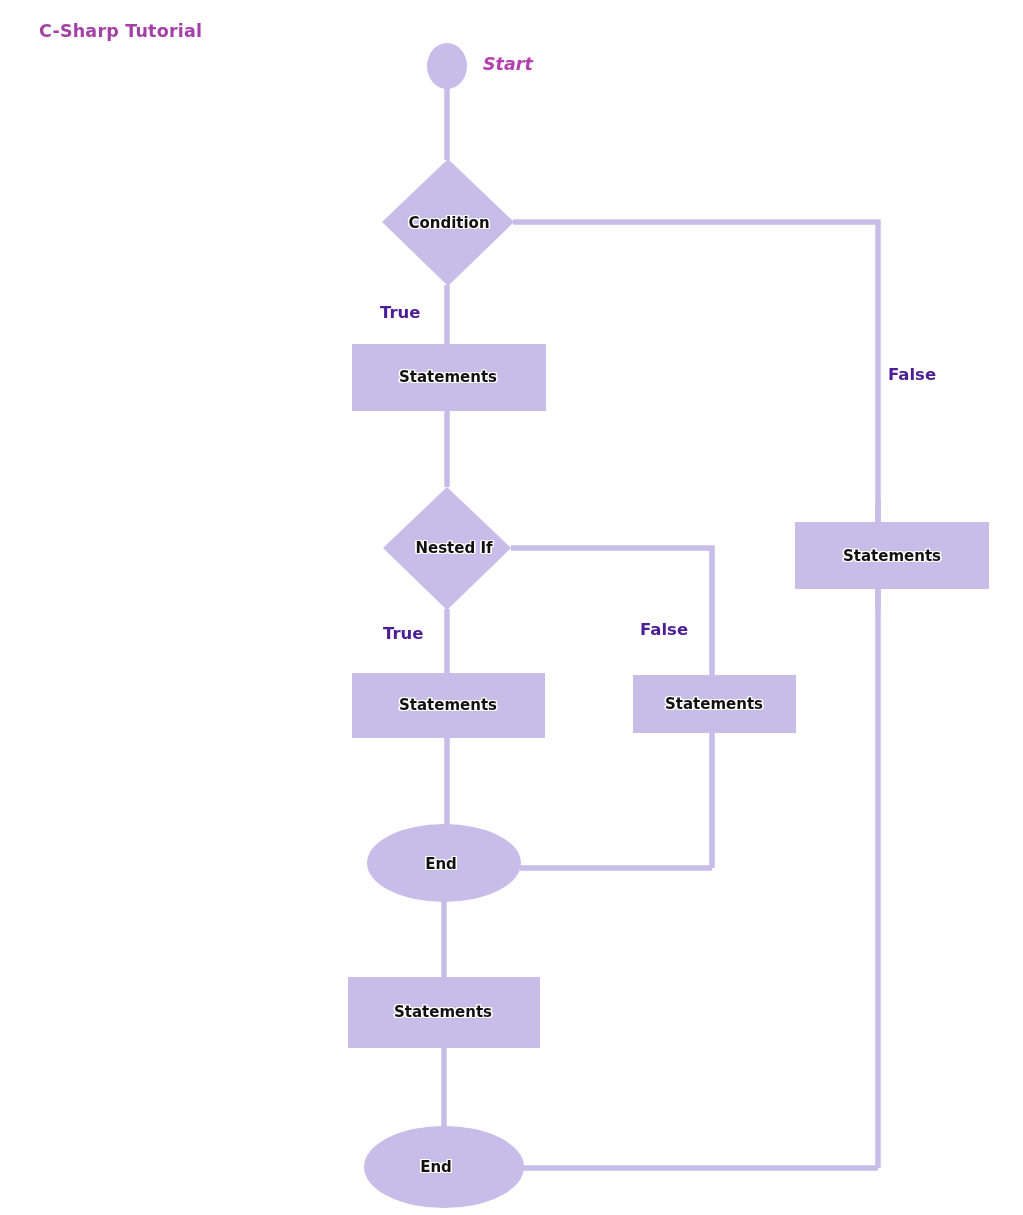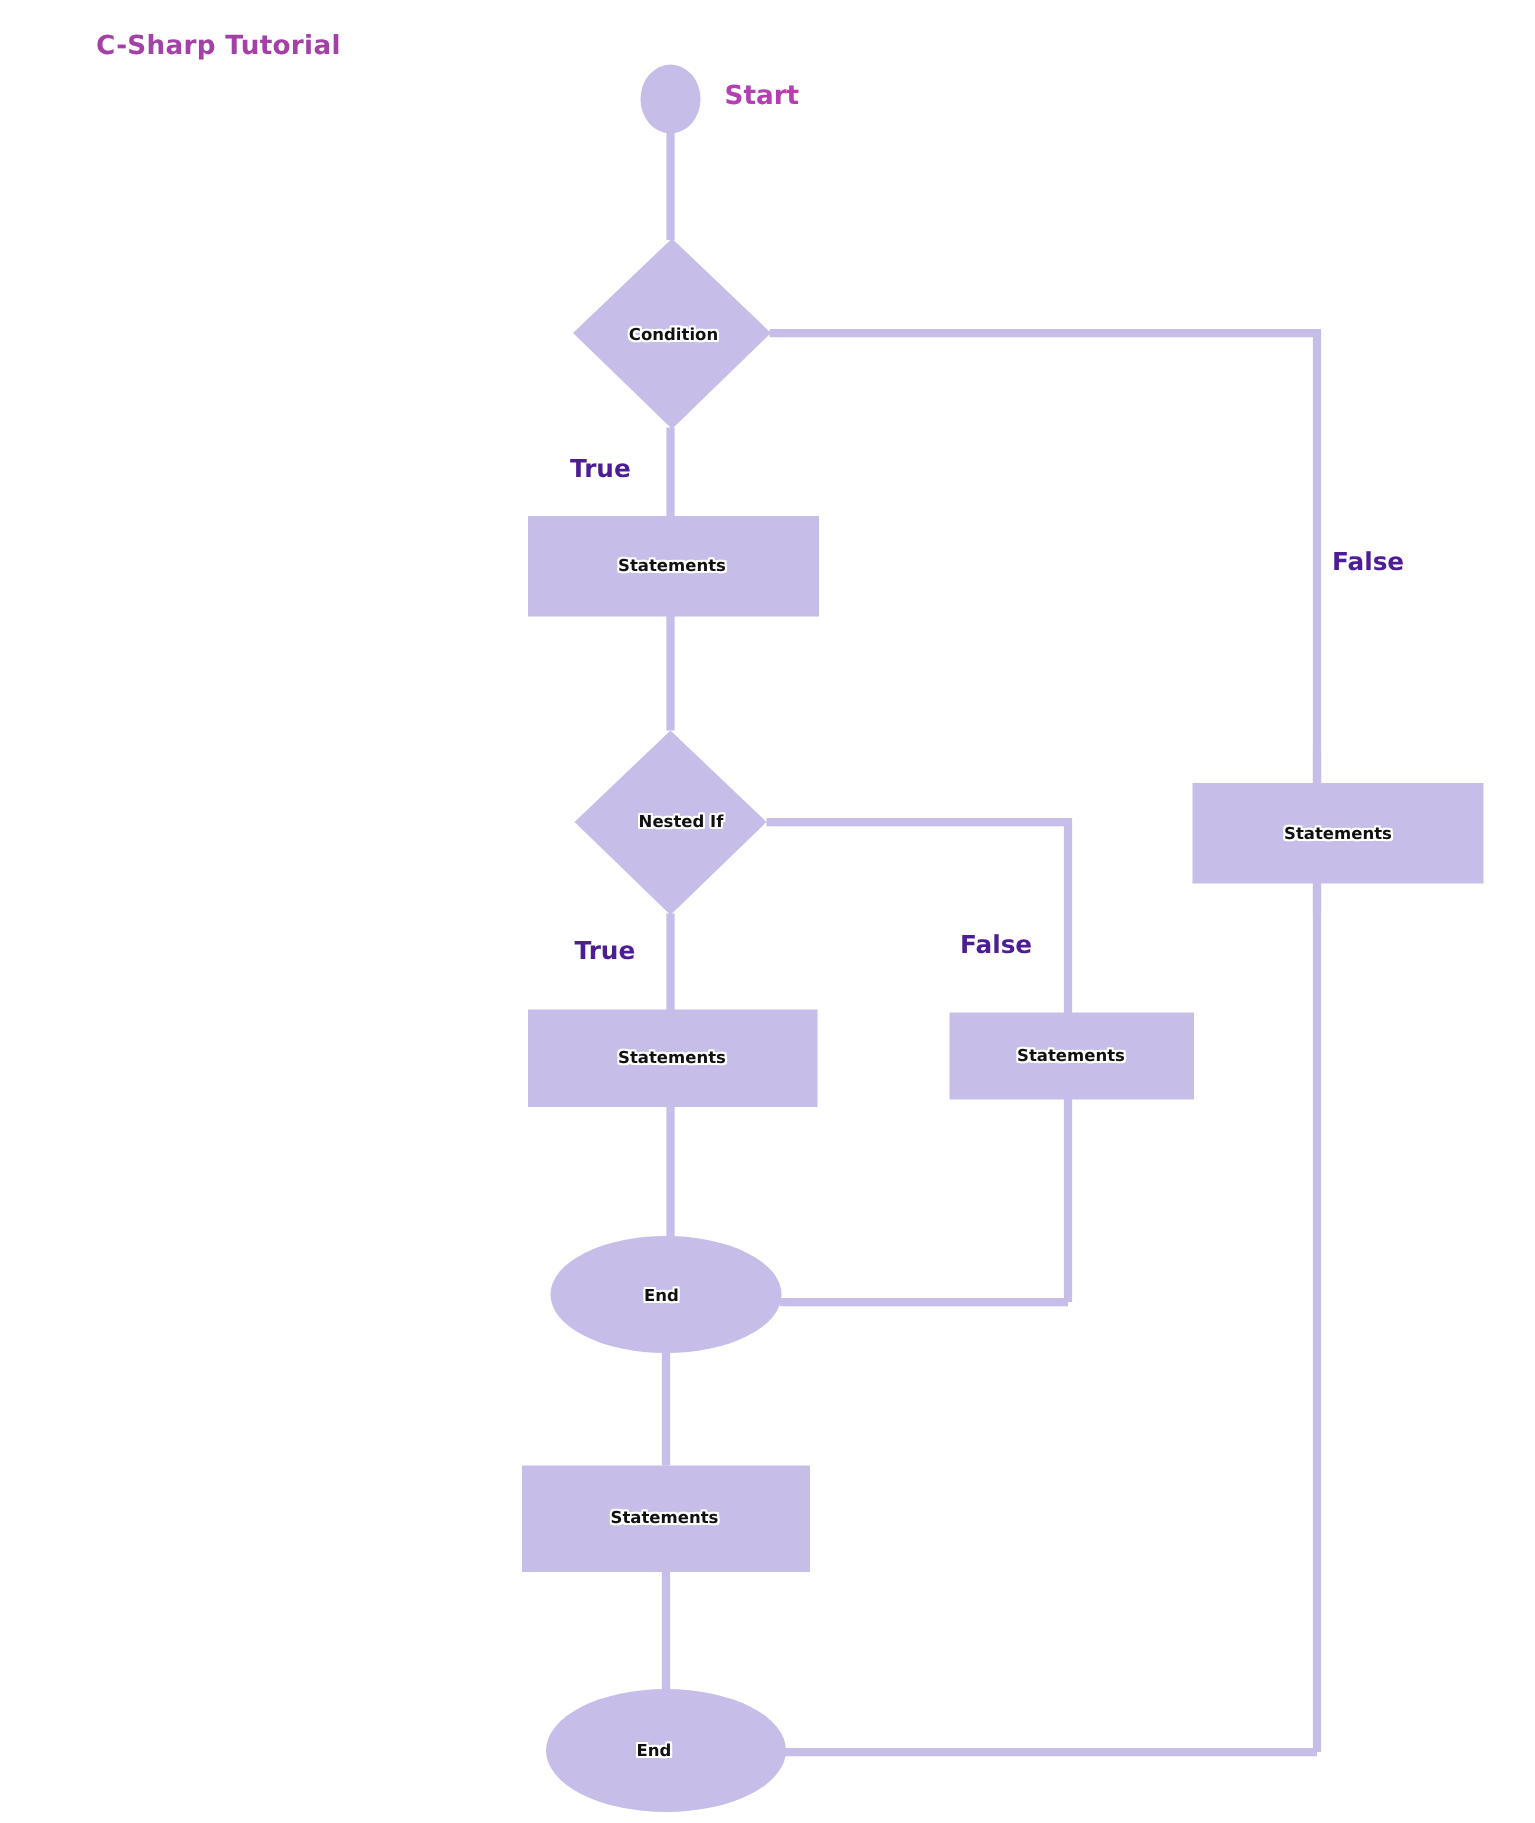--- a/index.html
+++ b/index.html
@@ -19,58 +19,59 @@
   }
   #flow-svg {
     position: absolute;
     left: 0;
     top: 0;
     width: 1023px;
     height: 1215px;
   }
   .title {
     position: absolute;
-    left: 64px;
+    left: 39px;
     top: 21px;
     font-size: 17.5px;
     font-weight: bold;
     color: #a441a6;
     letter-spacing: 0.2px;
     white-space: nowrap;
   }
   .edge-label {
     position: absolute;
     font-size: 16.5px;
     font-weight: bold;
     color: #4c1d95;
     white-space: nowrap;
   }
   .node-label {
     position: absolute;
-    font-size: 11px;
+    font-size: 15px;
     font-weight: bold;
     color: #111111;
     white-space: nowrap;
     text-shadow:
       -1.2px -1.2px 0 #ffffff,
        1.2px -1.2px 0 #ffffff,
       -1.2px  1.2px 0 #ffffff,
        1.2px  1.2px 0 #ffffff,
        0px   -1.4px 0 #ffffff,
        0px    1.4px 0 #ffffff,
       -1.4px  0px   0 #ffffff,
        1.4px  0px   0 #ffffff;
     transform: translate(-50%, -50%);
   }
   .start-label {
     position: absolute;
     font-size: 17.5px;
     font-weight: bold;
     color: #b43fb0;
     white-space: nowrap;
+    font-style: italic;
   }
 </style>
 </head>
 <body>
 
 <div id="canvas">
 
   <div class="title">C-Sharp Tutorial</div>
 
   <svg id="flow-svg" viewBox="0 0 1023 1215" xmlns="http://www.w3.org/2000/svg">

